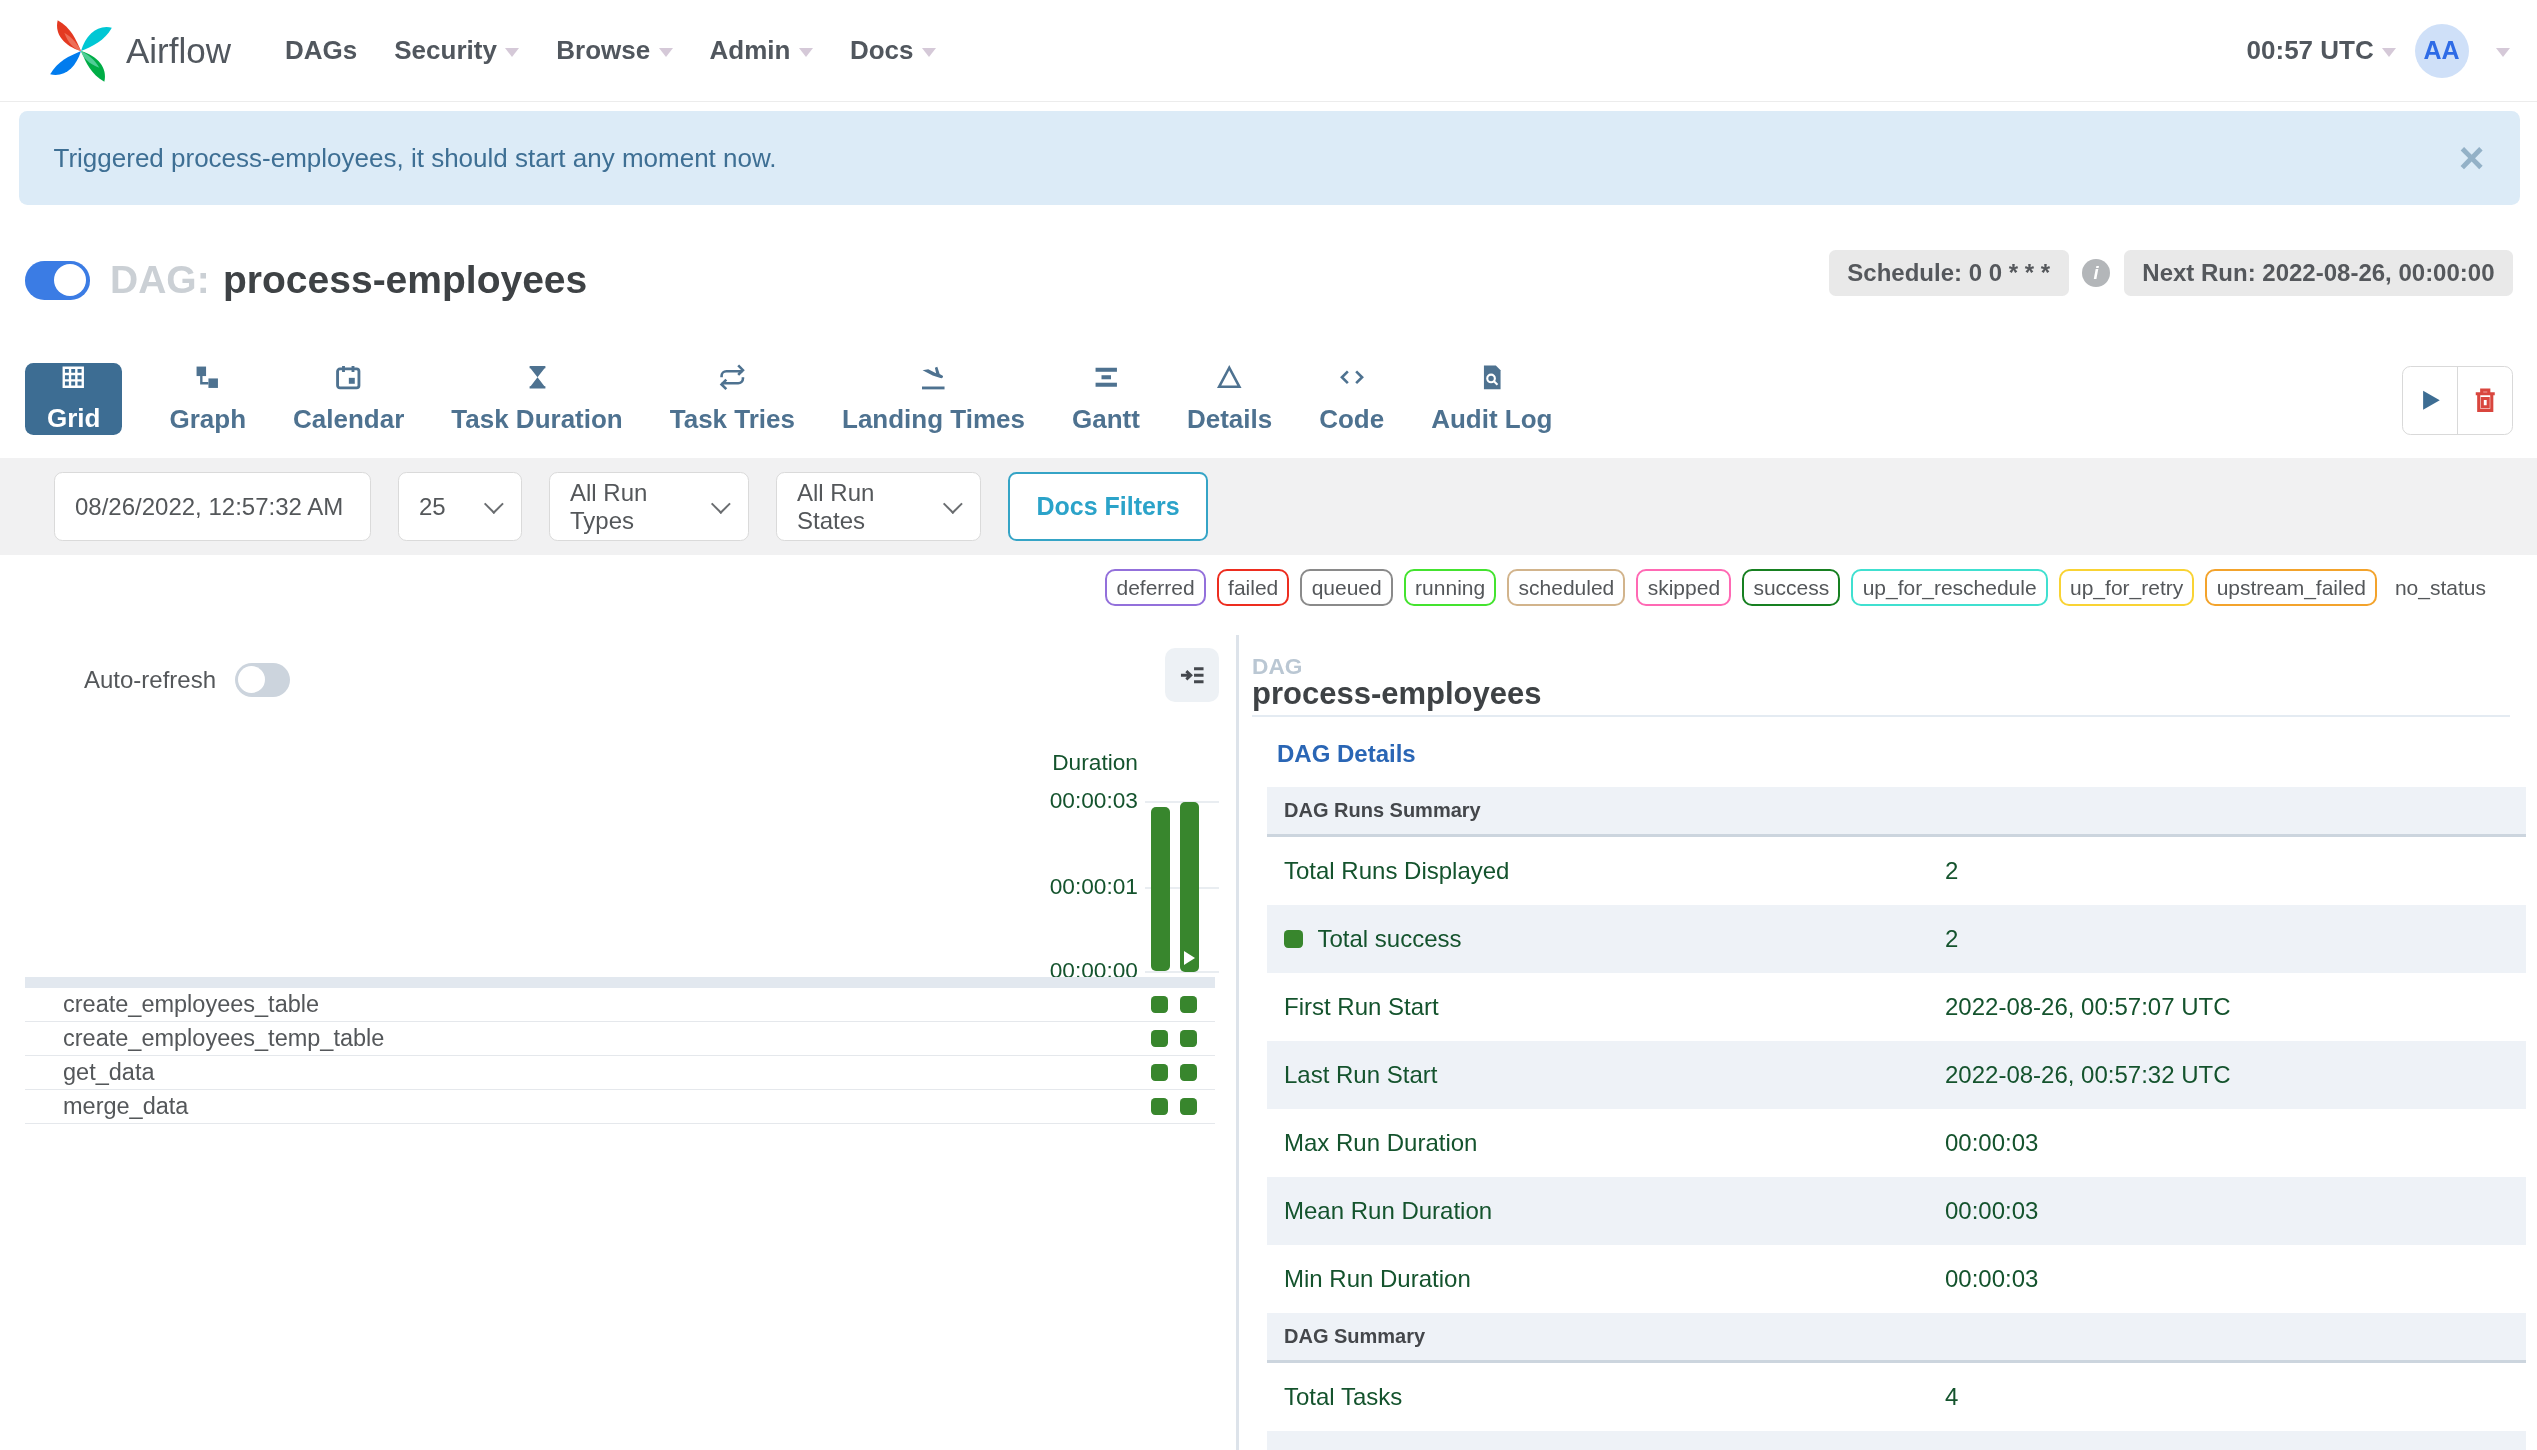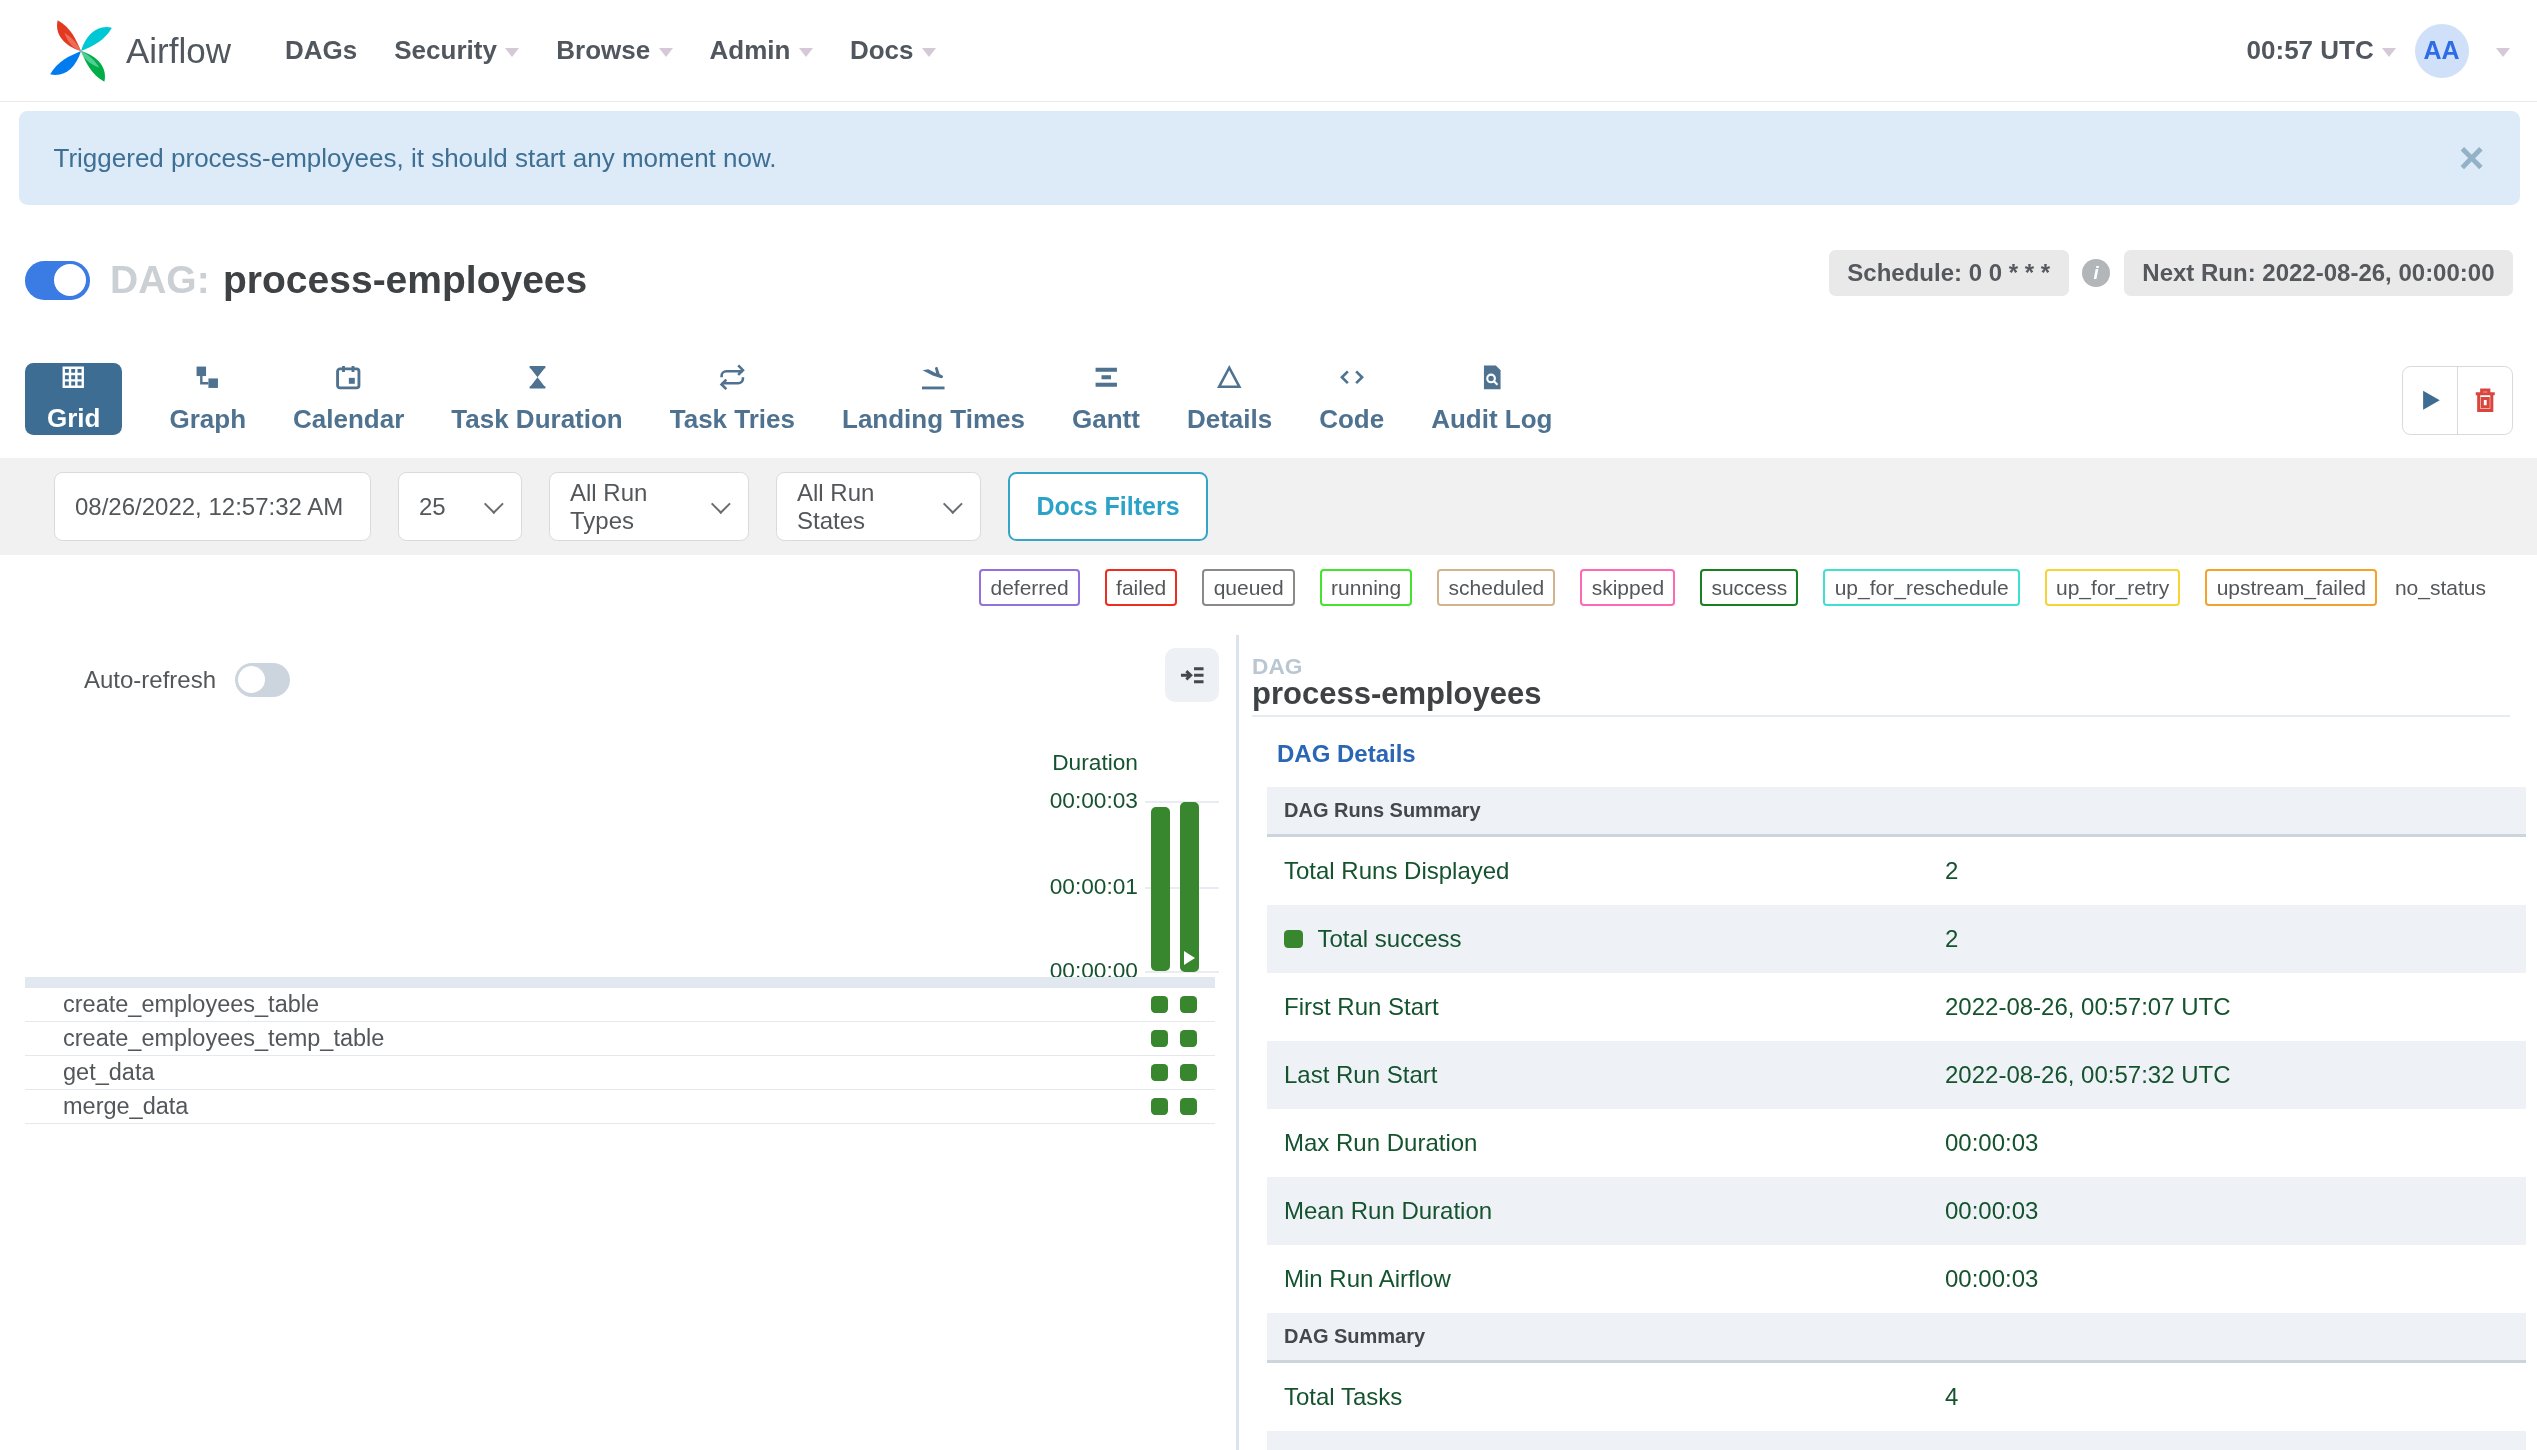--- a/index.html
+++ b/index.html
@@ -50,22 +50,22 @@
   .date-input{width:317px;border:1.7px solid #dadada;border-radius:8.4px;height:69px;font-size:24px;
               color:#54575a;padding:0 20px;box-sizing:border-box;font-family:inherit;background:#fff;}
   .sel{justify-content:space-between;cursor:pointer;}
   .chev{width:11.7px;height:11.7px;border-right:2.5px solid #6a6d70;border-bottom:2.5px solid #6a6d70;
         transform:rotate(45deg);margin-left:15px;margin-top:-5px;flex:none;}
   .clear-btn{width:200px;height:69px;border:2.5px solid #35a4c6;border-radius:8.4px;background:#fff;
              color:#2ba3c9;font-size:25px;font-weight:bold;display:flex;align-items:center;
              justify-content:center;cursor:pointer;box-sizing:border-box;}
   
   .legend{position:absolute;top:569px;right:52px;display:flex;align-items:center;gap:11px;}
-  .legend-badge{height:37px;padding:0 9.2px;border:2.5px solid #999;border-radius:4px;background:#fff;
-                font-size:21px;color:#54575a;display:flex;align-items:center;box-sizing:border-box;margin-left:14px;}
+  .legend-badge{height:37px;padding:0 9.2px;border:2.5px solid #999;border-radius:10px;background:#fff;
+                font-size:21px;color:#54575a;display:flex;align-items:center;box-sizing:border-box;}
   .legend-plain{font-size:21px;color:#54575a;margin-left:6.7px;}
   
   .autorefresh{position:absolute;top:663px;left:84px;display:flex;align-items:center;gap:18.5px;}
   .autorefresh .lbl{font-size:24px;color:#54575a;}
   .toggle-off{width:55px;height:34px;border-radius:17px;background:#ccd4dd;position:relative;cursor:pointer;}
   .toggle-off .knob{position:absolute;left:3.4px;top:3.4px;width:27px;height:27px;border-radius:50%;background:#fff;}
   .collapse-btn{position:absolute;top:648px;left:1165px;width:54px;height:54px;background:#edf1f5;
                 border-radius:10px;display:flex;align-items:center;justify-content:center;cursor:pointer;}
   .axis-label{position:absolute;left:970px;width:168px;text-align:right;font-size:22.7px;color:#14532d;}
   .gridline{position:absolute;left:1145px;width:74px;height:1.7px;background:#e9edf1;}
@@ -360,21 +360,21 @@
   </div>
   <div class="trow">
     <span class="tlabel">Max Run Duration</span>
     <span class="tvalue">00:00:03</span>
   </div>
   <div class="trow alt">
     <span class="tlabel">Mean Run Duration</span>
     <span class="tvalue">00:00:03</span>
   </div>
   <div class="trow">
-    <span class="tlabel">Min Run Airflow</span>
+    <span class="tlabel">Min Run Duration</span>
     <span class="tvalue">00:00:03</span>
   </div>
   <div class="thead">DAG Summary</div>
   <div class="trow">
     <span class="tlabel">Total Tasks</span>
     <span class="tvalue">4</span>
   </div>
   <div class="fill-row"></div>
 </div>
 

